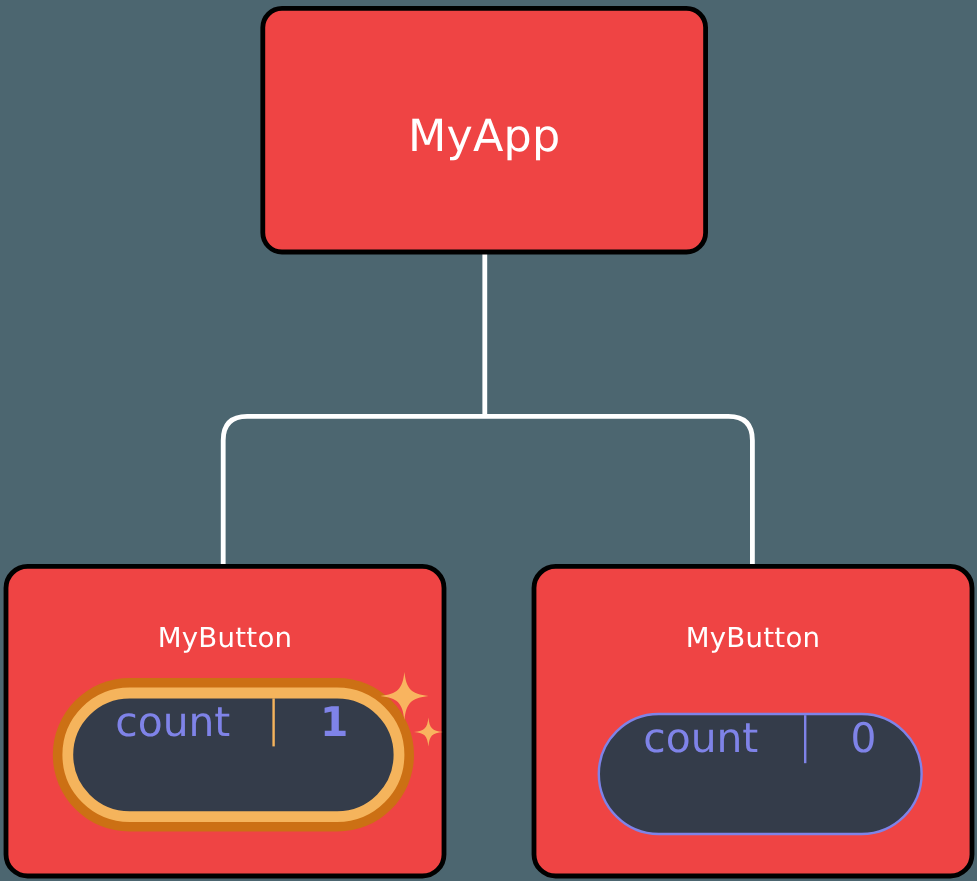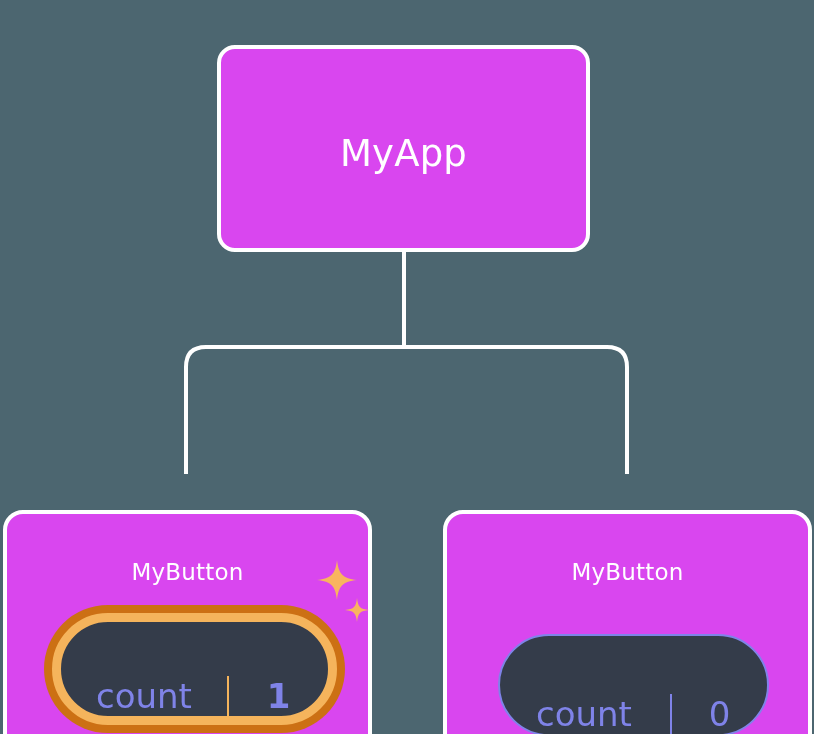--- a/index.html
+++ b/index.html
@@ -26,25 +26,24 @@
     left: 0;
     top: 0;
     width: 814px;
     height: 734px;
     pointer-events: none;
   }
 
   
   .node {
     position: absolute;
-    background: #d946ef;
-    border: 4px solid #ffffff;
+    background: #ef4444;
+    border: 4px solid #000000;
     border-radius: 18px;
     box-sizing: border-box;
-    margin-top: 40px;
   }
   #node-root {
     left: 217px;
     top: 5px;
     width: 373px;
     height: 207px;
   }
   #node-child-0 {
     left: 3px;
     top: 470px;
@@ -76,21 +75,21 @@
   }
   .child-title {
     top: 45px;
     font-size: 23px;
   }
 
   
   .hook-pill {
     position: absolute;
     display: flex;
-    align-items: flex-end;
+    align-items: flex-start;
     box-sizing: border-box;
     background: #343c4a;
   }
 
   .hook-name, .hook-value {
     display: flex;
     align-items: center;
     justify-content: center;
     box-sizing: border-box;
     white-space: nowrap;

